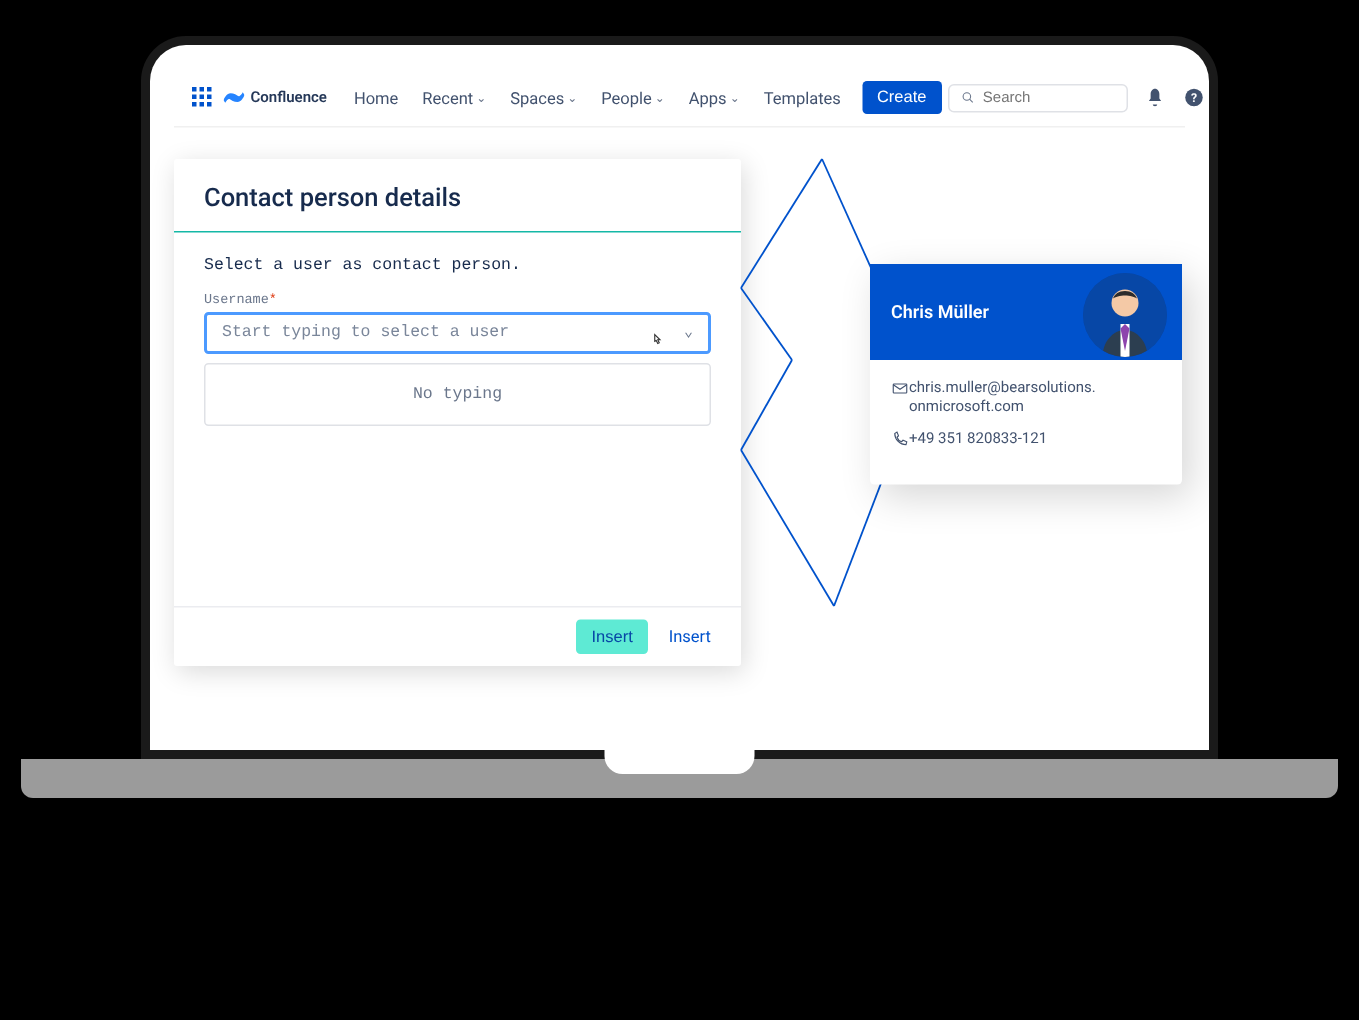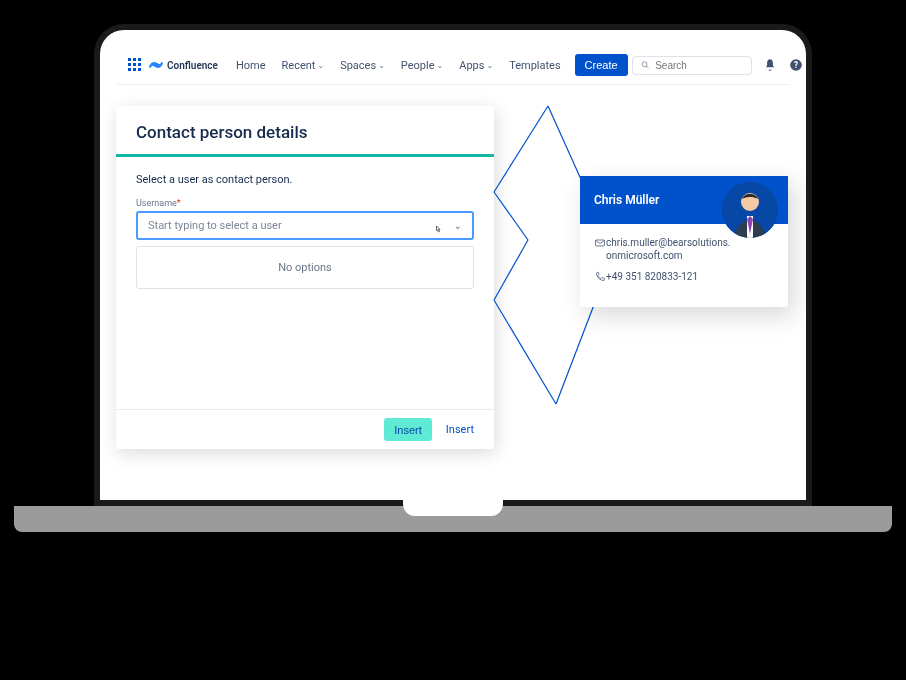--- a/index.html
+++ b/index.html
@@ -141,23 +141,24 @@
       box-shadow: 2px 4px 18px rgba(0,0,0,0.15);
       border-radius: 2px;
     }
     .dialog-title {
       padding: 16px 20px 12px;
       font-size: 17px;
       font-weight: 500;
       color: #172b4d;
     }
     .dialog-body {
-      border-top: 3px solid #14b8a6;
+      border-top: 1px solid #14b8a6;
       padding: 16px 20px 120px;
       background: #fff;
+      font-family: Liberation Mono, monospace;
     }
     .instruction {
       font-size: 11px;
       color: #172b4d;
       margin-bottom: 12px;
     }
     .field-label {
       font-size: 9px;
       color: #6b778c;
       margin-bottom: 3px;
@@ -230,21 +231,21 @@
       top: 130px;
       left: 464px;
       width: 208px;
       background: #fff;
       box-shadow: 6px 8px 26px rgba(0,0,0,0.16);
       border-radius: 3px;
       overflow: visible;
     }
     .card-header {
       background: #0052cc;
-      height: 48px;
+      height: 64px;
       display: flex;
       align-items: center;
       padding-left: 14px;
       position: relative;
     }
     .card-name {
       color: #fff;
       font-size: 12px;
       font-weight: 600;
     }
@@ -359,21 +360,21 @@
           <span>Username</span><span class="req">*</span>
         </div>
         <div class="select-field">
           <span>Start typing to select a user</span>
           <svg class="cursor-icon" viewBox="0 0 24 24">
               <path fill="none" stroke="#333" stroke-width="1.5" d="M9 4v9l2-1 2 4 2-1-2-4h3z"></path>
             </svg>
           <span class="select-chev">⌄</span>
         </div>
         <div class="options-panel">
-          <span>No options</span>
+          <span>No typing</span>
         </div>
       </div>
       <div class="dialog-footer">
         <button class="insert-btn">Insert</button>
         <span class="cancel-link">Insert</span>
       </div>
     </div>
 
     <svg class="connector">
       <line x1="56" y1="2" x2="110" y2="122" stroke="#0052cc" stroke-width="1.2"></line>

